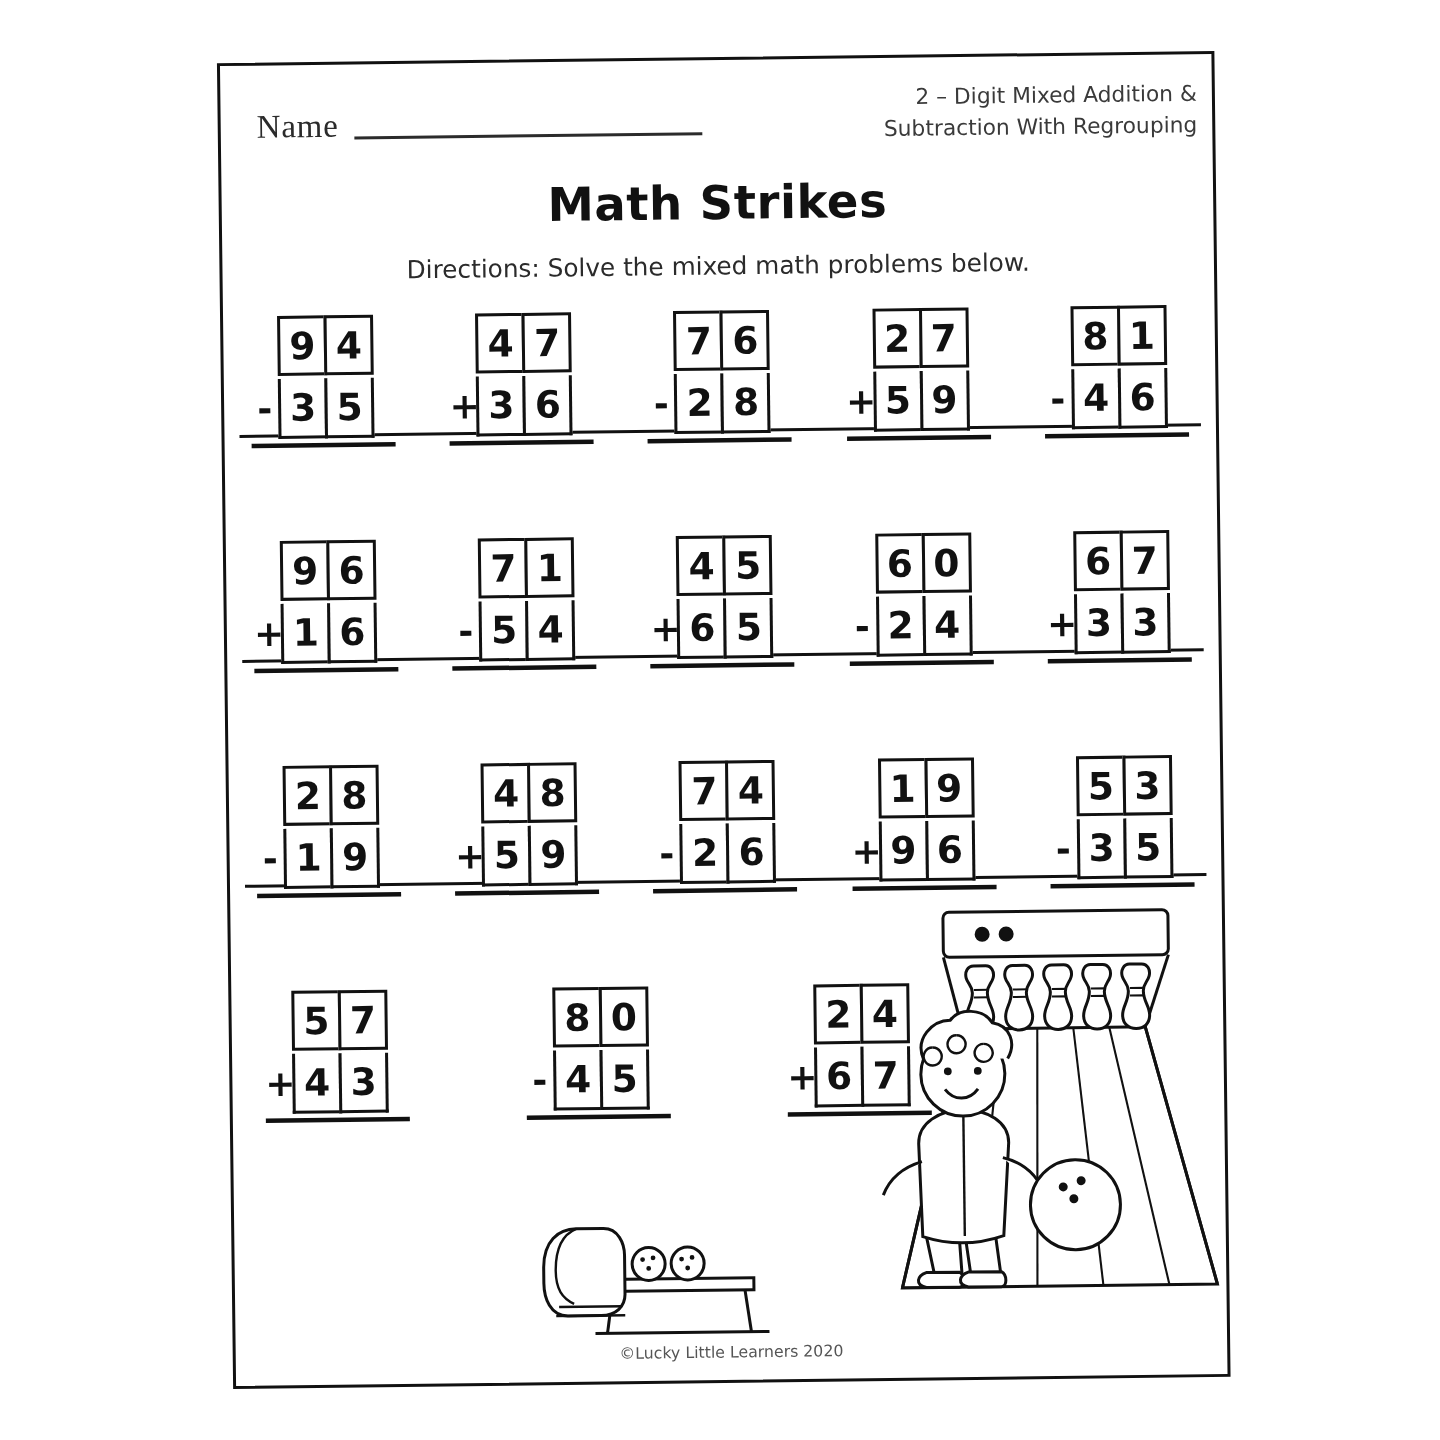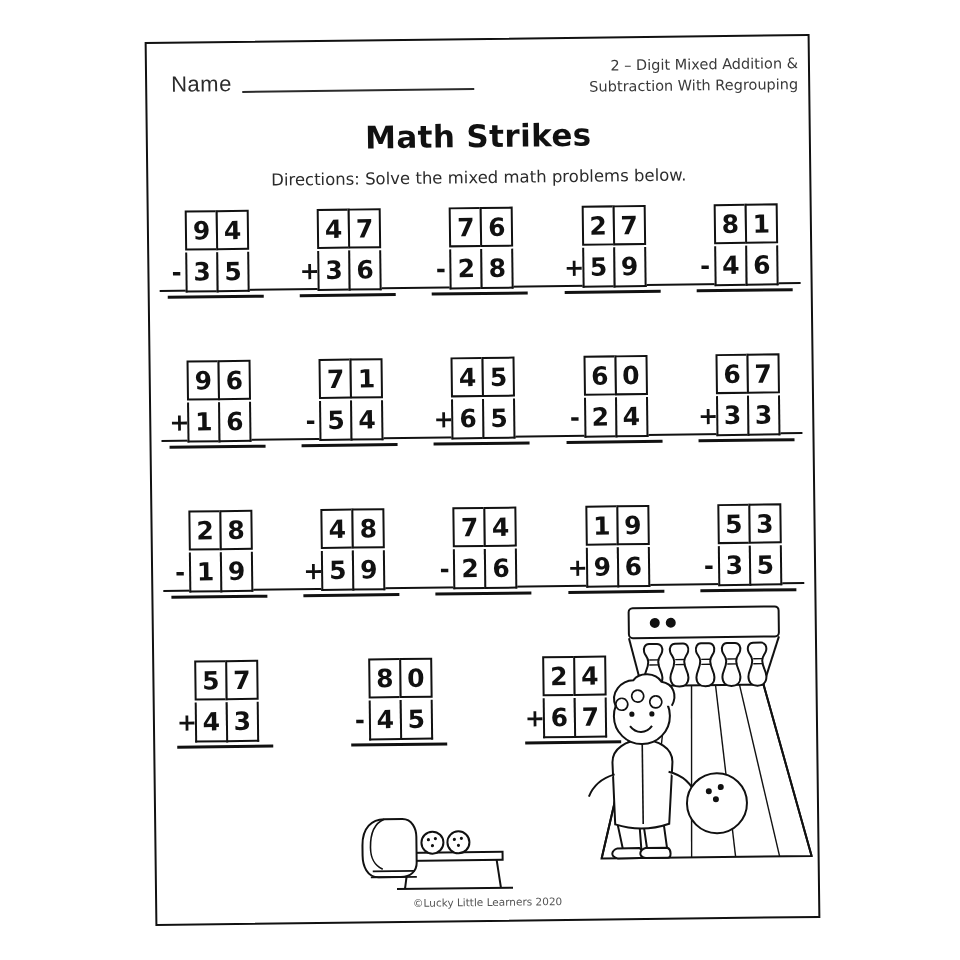--- a/index.html
+++ b/index.html
@@ -41,21 +41,21 @@
 
   
   .name-row {
     position: absolute;
     left: 24px;
     top: 28px;
     display: flex;
     align-items: flex-end;
   }
   .name-label {
-    font-family: Liberation Sans, sans-serif;
+    font-family: Liberation Serif, serif;
     font-size: 22px;
     color: #2b2b2b;
     letter-spacing: .5px;
   }
   .name-line {
     width: 232px;
     border-bottom: 2px solid #2b2b2b;
     margin-left: 10px;
     margin-bottom: 4px;
     height: 1px;

